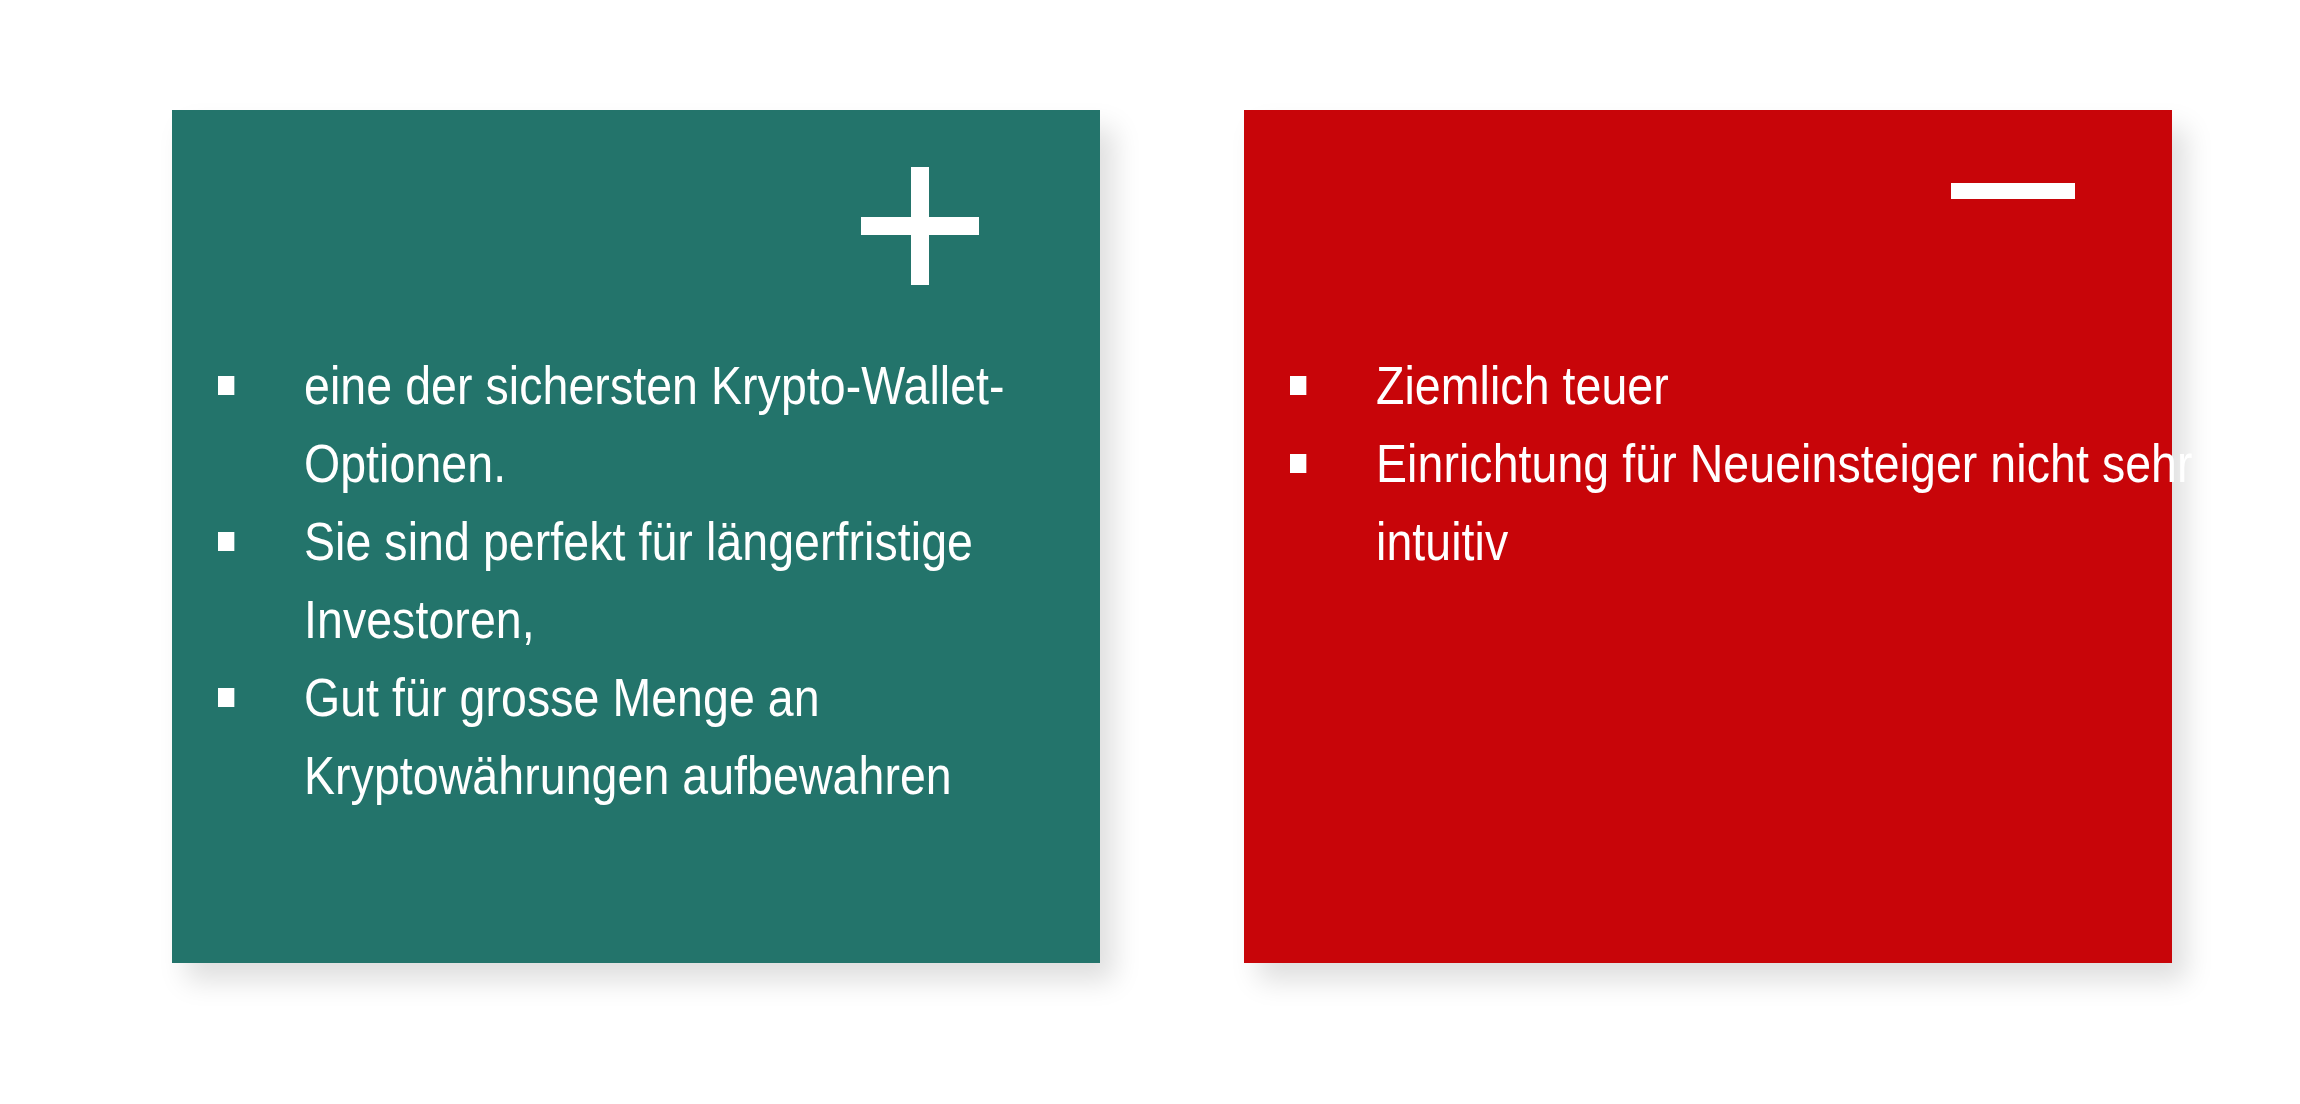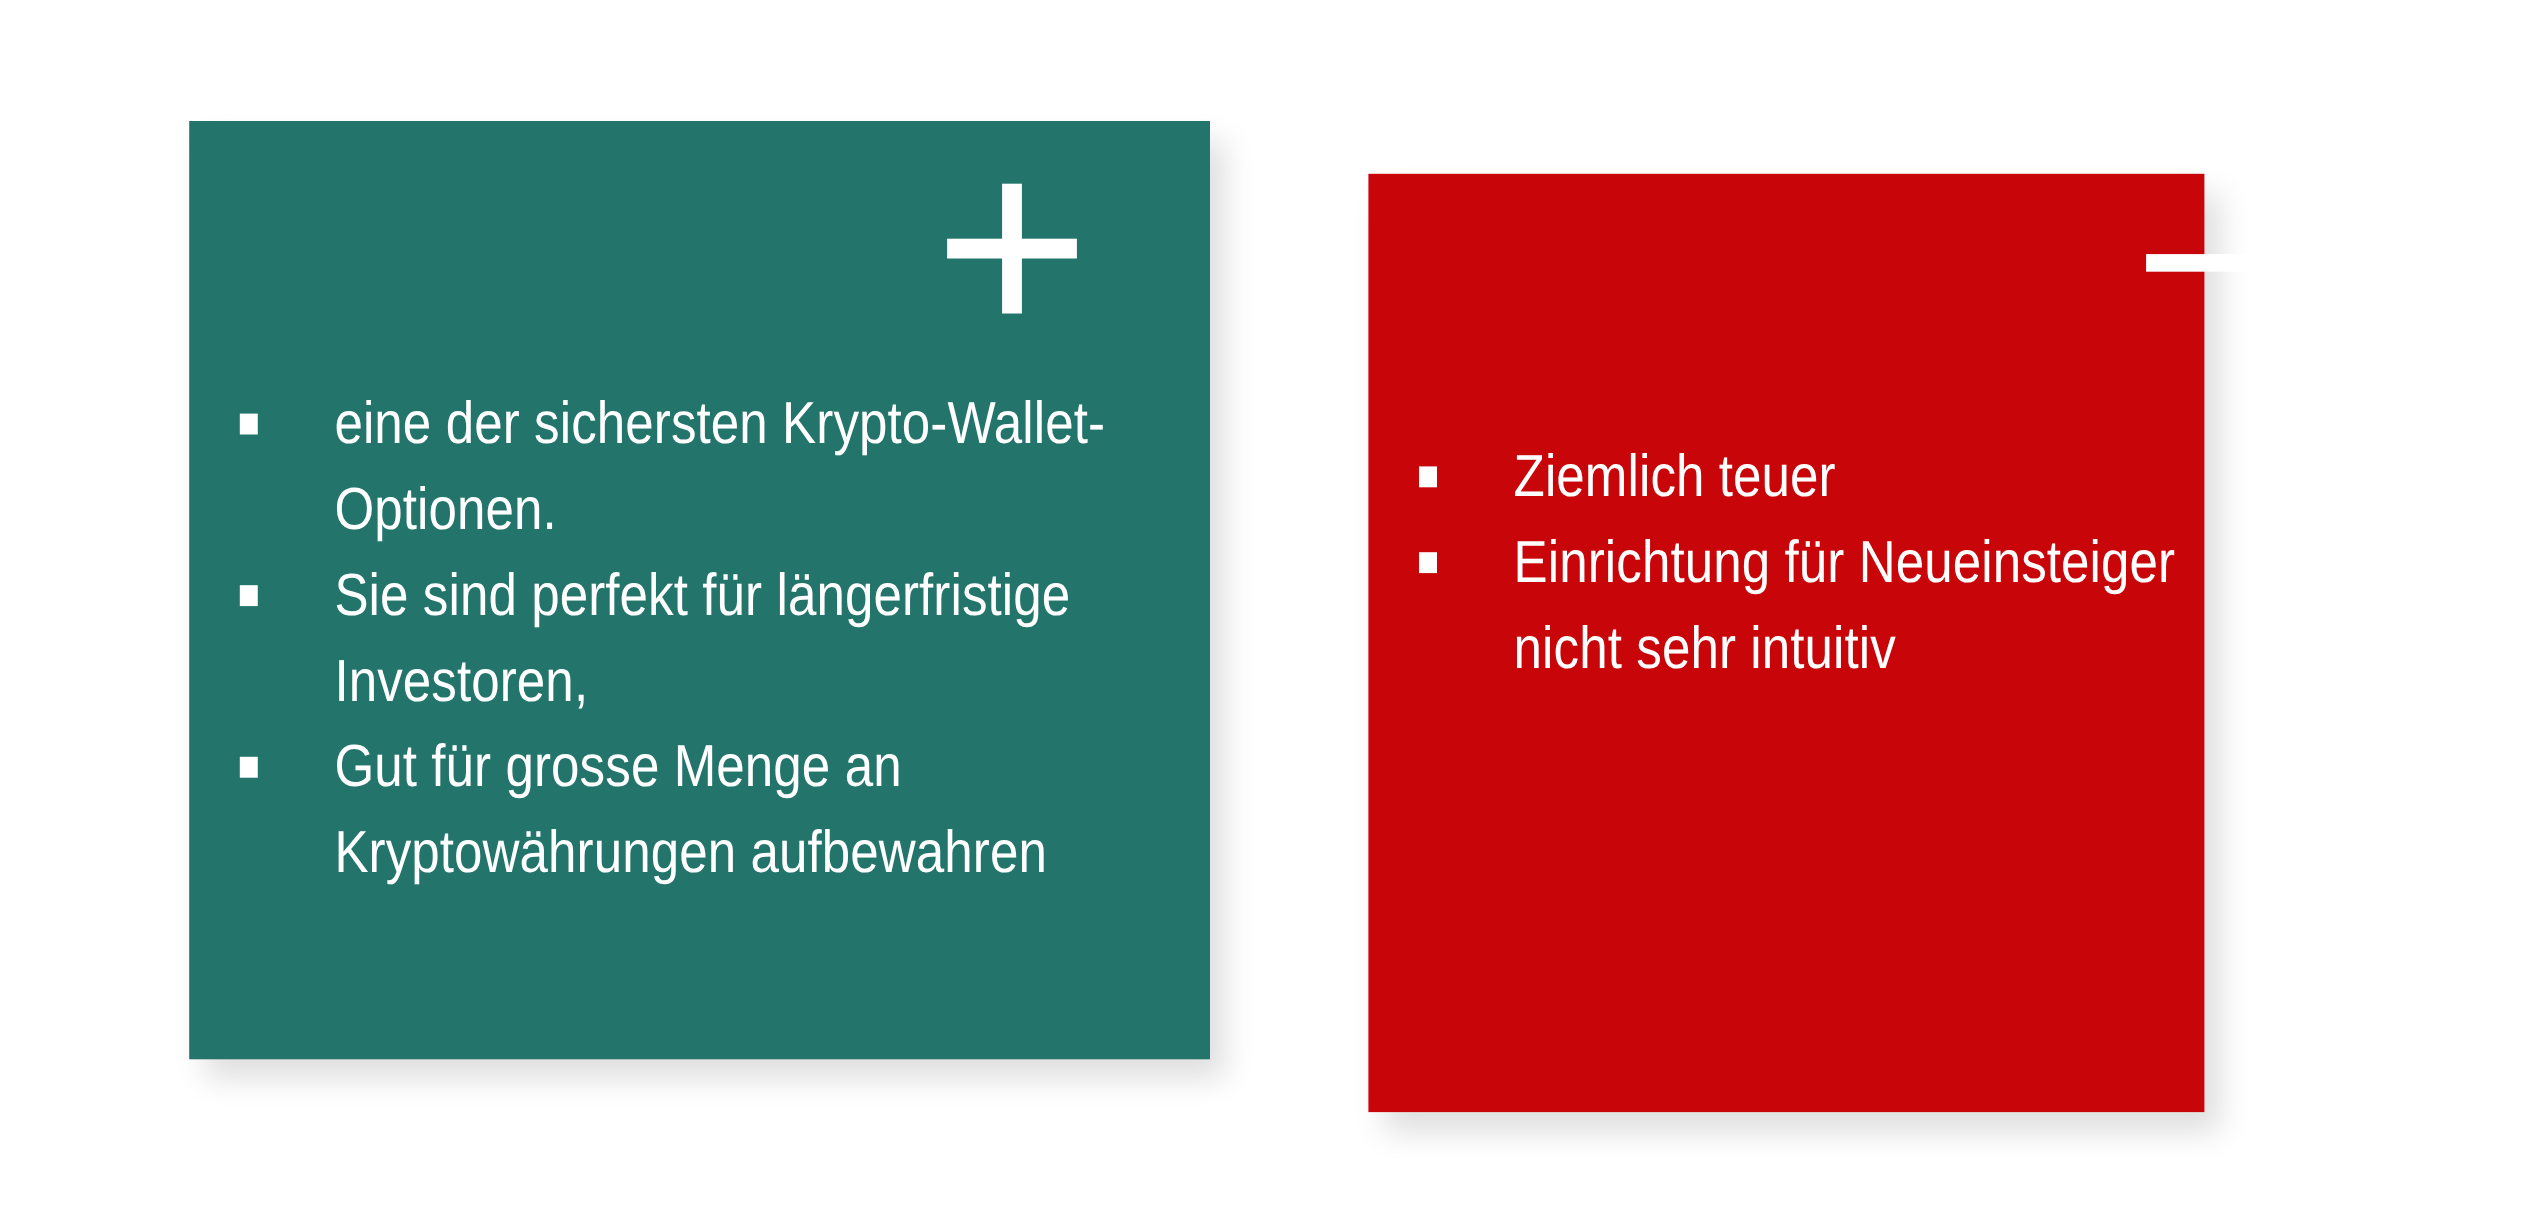--- a/index.html
+++ b/index.html
@@ -32,24 +32,23 @@
     left: 172px;
     top: 110px;
     width: 928px;
     height: 853px;
     background: #23746B;
   }
 
   .card--cons {
     left: 1244px;
     top: 110px;
-    width: 760px;
+    width: 928px;
     height: 853px;
     background: #C80509;
-    margin-top: 48px;
   }
 
   
   .sign {
     position: absolute;
     pointer-events: none;
   }
 
   .sign--plus {
     left: 689px;

